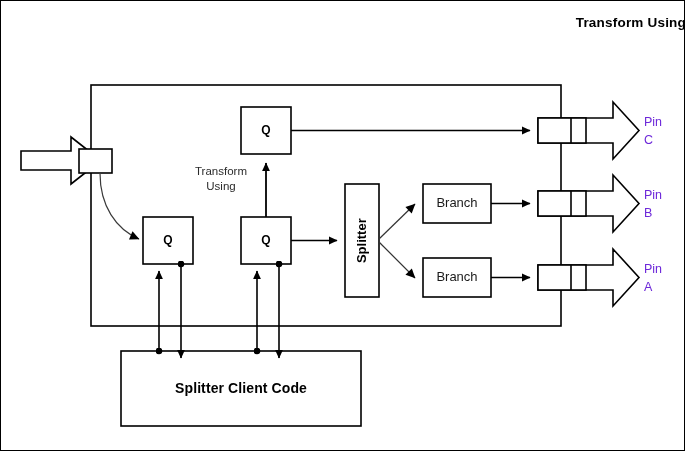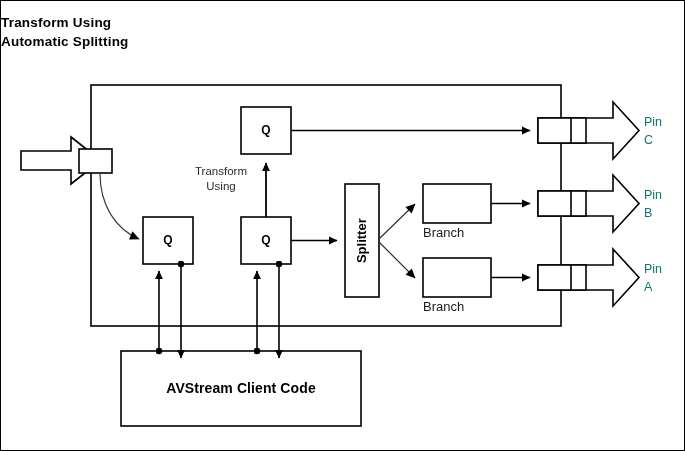--- a/index.html
+++ b/index.html
@@ -27,53 +27,53 @@
     height: 451px;
   }
   .txt {
     position: absolute;
     color: #000000;
     white-space: pre;
     line-height: 1.18;
   }
   .title-text {
     width: 685px;
-    text-align: left;
+    text-align: right;
     font-size: 13.5px;
     font-weight: bold;
     letter-spacing: 0.2px;
   }
   .q-text {
     font-size: 12px;
     font-weight: bold;
     text-align: center;
   }
   .branch-text {
     font-size: 13px;
+    text-align: center;
     color: #1a1a1a;
-    margin-top: 30px;
   }
   .splitter-text {
     font-size: 13px;
     font-weight: bold;
     color: #000000;
     transform-origin: center center;
     transform: rotate(-90deg);
     text-align: center;
   }
   .auto-copy-text {
     font-size: 11.5px;
     text-align: center;
     color: #2b2b2b;
     line-height: 1.25;
   }
   .pin-text {
     font-size: 12.5px;
     text-align: left;
-    color: #0f766e;
+    color: #6d28d9;
     line-height: 1.35;
   }
   .client-text {
     font-size: 14px;
     font-weight: bold;
     text-align: center;
     color: #000000;
     letter-spacing: 0.1px;
   }
 </style>
@@ -141,21 +141,20 @@
     <line x1="158" y1="350" x2="158" y2="270" stroke="#000000" stroke-width="1.6" marker-end="url(#arrowSolid)" marker-start="url(#dotEnd)"></line>
 
     <line x1="180" y1="263" x2="180" y2="357" stroke="#000000" stroke-width="1.6" marker-end="url(#arrowSolid)" marker-start="url(#dotEnd)"></line>
 
     <line x1="256" y1="350" x2="256" y2="270" stroke="#000000" stroke-width="1.6" marker-end="url(#arrowSolid)" marker-start="url(#dotEnd)"></line>
 
     <line x1="278" y1="263" x2="278" y2="357" stroke="#000000" stroke-width="1.6" marker-end="url(#arrowSolid)" marker-start="url(#dotEnd)"></line>
   </svg>
 
   <div class="txt title-text" style="left:0; top:14px;">Transform Using</div>
-  <div class="txt title-text" style="left:0; top:33px;">Automatic Splitting</div>
 
   <div class="txt q-text" style="left:240px; top:122px; width:50px;">Q</div>
   <div class="txt q-text" style="left:142px; top:232px; width:50px;">Q</div>
   <div class="txt q-text" style="left:240px; top:232px; width:50px;">Q</div>
 
   <div class="txt auto-copy-text" style="left:180px; top:163px; width:80px;">Transform</div>
   <div class="txt auto-copy-text" style="left:180px; top:178px; width:80px;">Using</div>
 
   <div class="txt splitter-text" style="left:316px; top:232px; width:90px;">Splitter</div>
 
@@ -164,15 +163,15 @@
 
   <div class="txt pin-text" style="left:643px; top:113px; width:40px;">Pin</div>
   <div class="txt pin-text" style="left:643px; top:131px; width:40px;">C</div>
 
   <div class="txt pin-text" style="left:643px; top:186px; width:40px;">Pin</div>
   <div class="txt pin-text" style="left:643px; top:204px; width:40px;">B</div>
 
   <div class="txt pin-text" style="left:643px; top:260px; width:40px;">Pin</div>
   <div class="txt pin-text" style="left:643px; top:278px; width:40px;">A</div>
 
-  <div class="txt client-text" style="left:120px; top:379px; width:240px;">AVStream Client Code</div>
+  <div class="txt client-text" style="left:120px; top:379px; width:240px;">Splitter Client Code</div>
 
 </div>
 
 </body></html>

